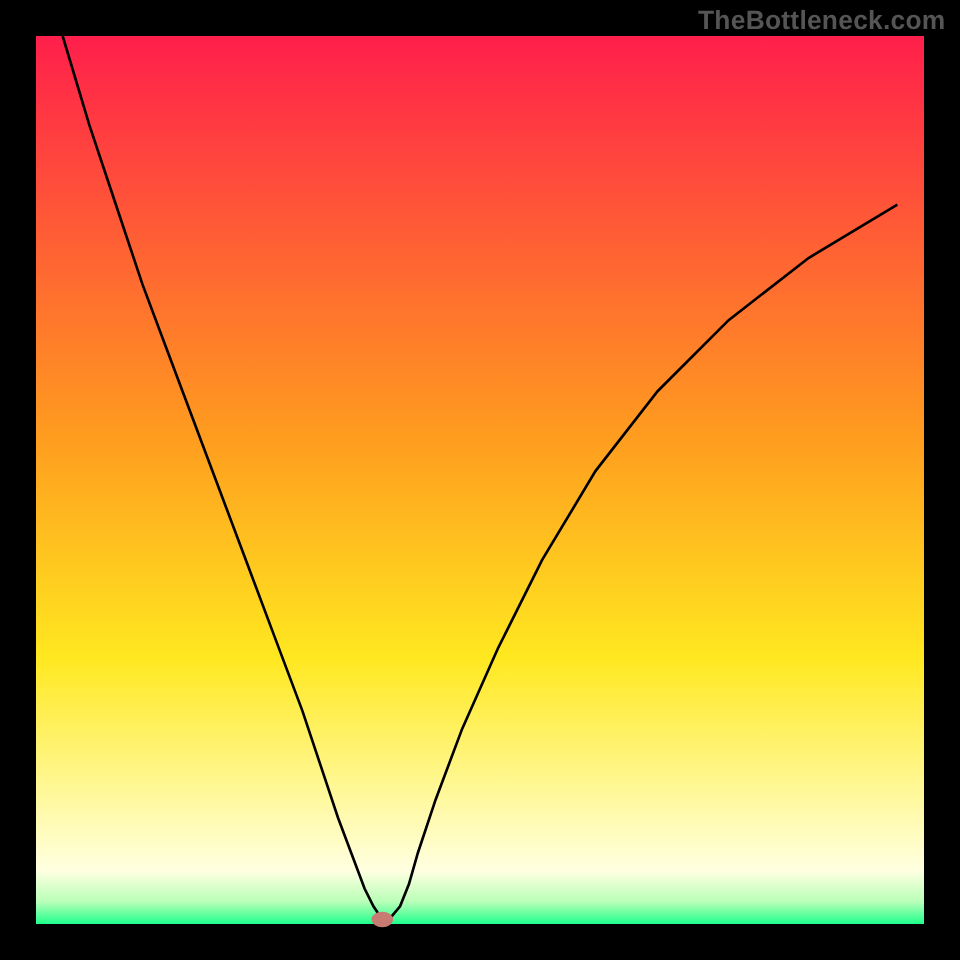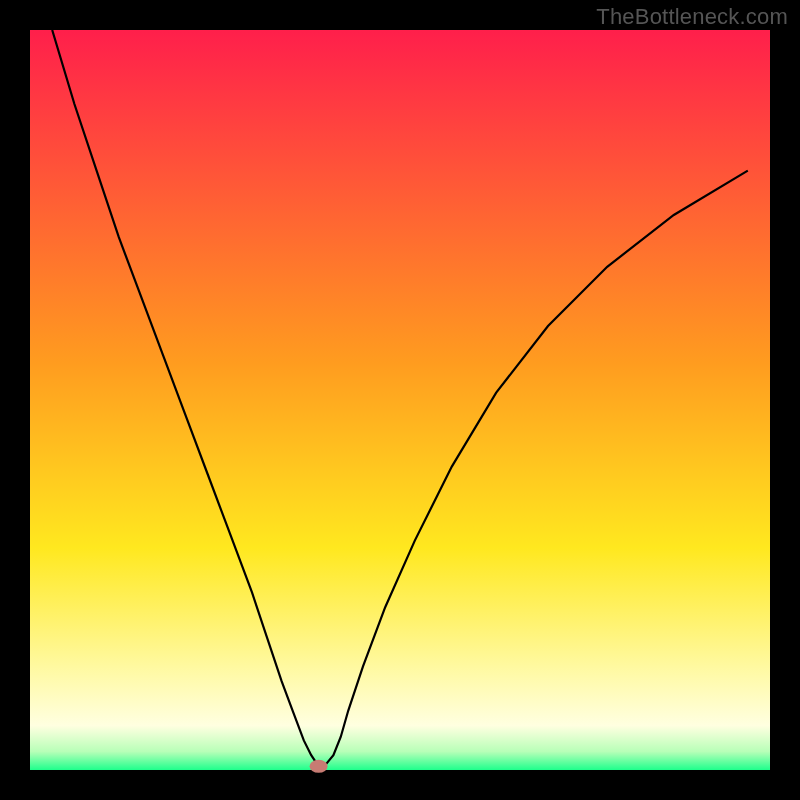--- a/index.html
+++ b/index.html
@@ -14,21 +14,21 @@
     position: relative;
     width: 800px;
     height: 800px;
     background: #000;
   }
   .watermark {
     position: absolute;
     top: 4px;
     right: 12px;
     font-size: 22px;
-    font-weight: 400;
+    font-weight: 700;
     color: #555;
     letter-spacing: 0.2px;
     z-index: 10;
   }
   svg {
     display: block;
   }
 </style>
 </head>
 <body>

